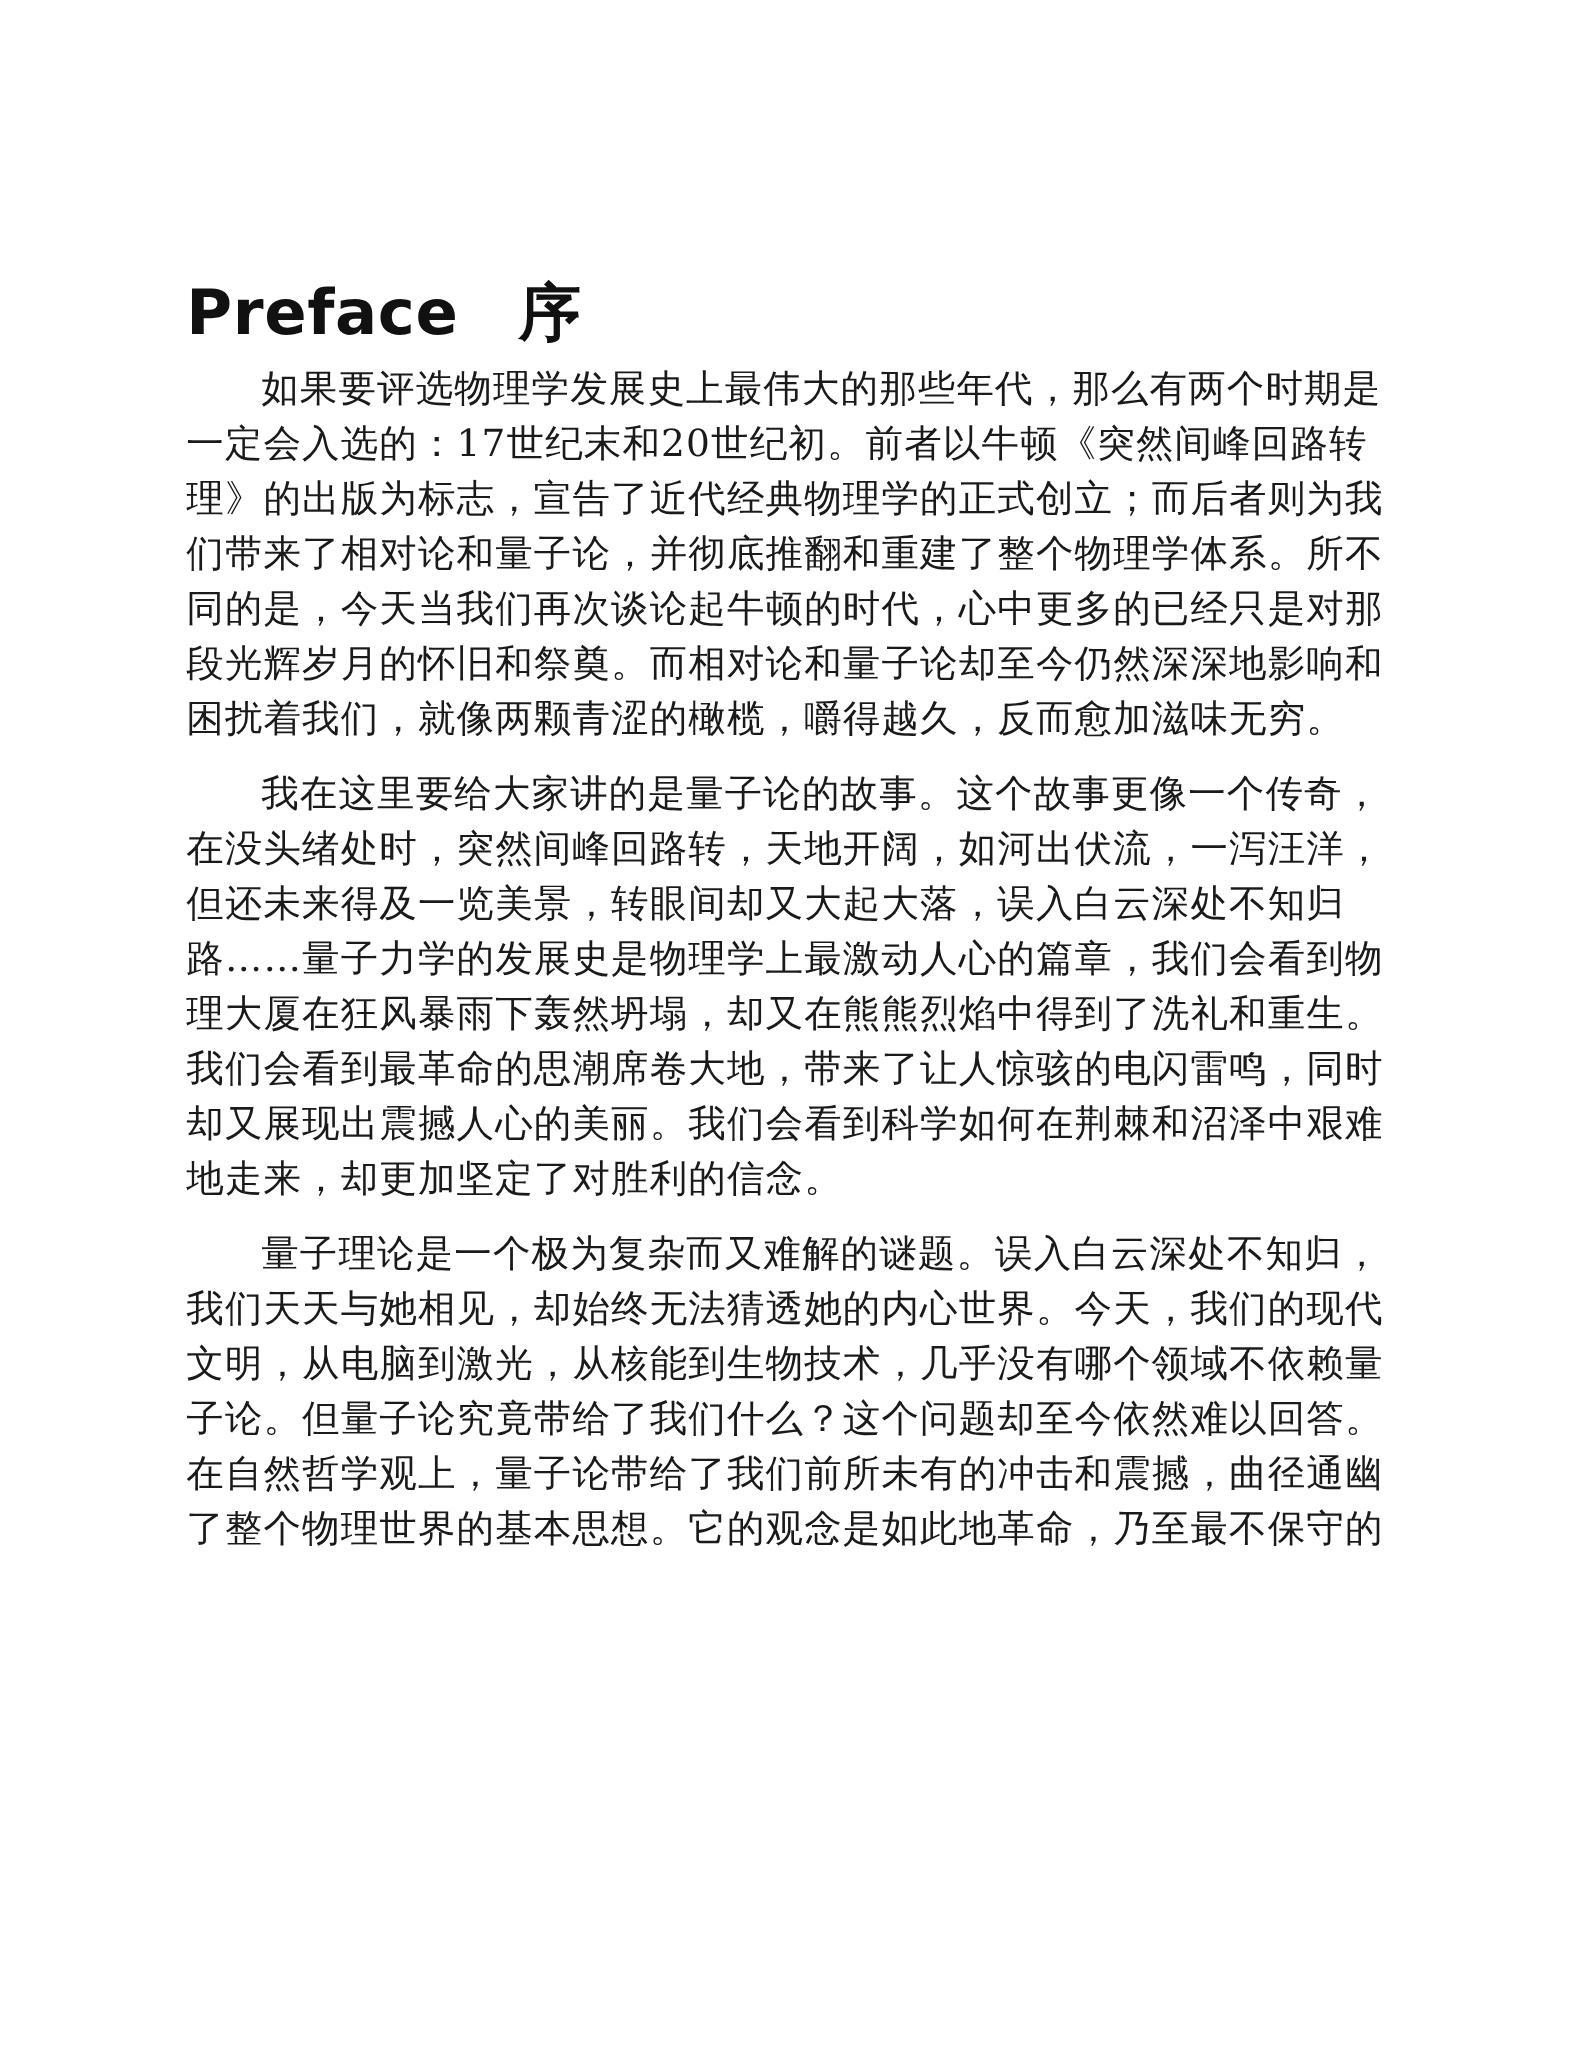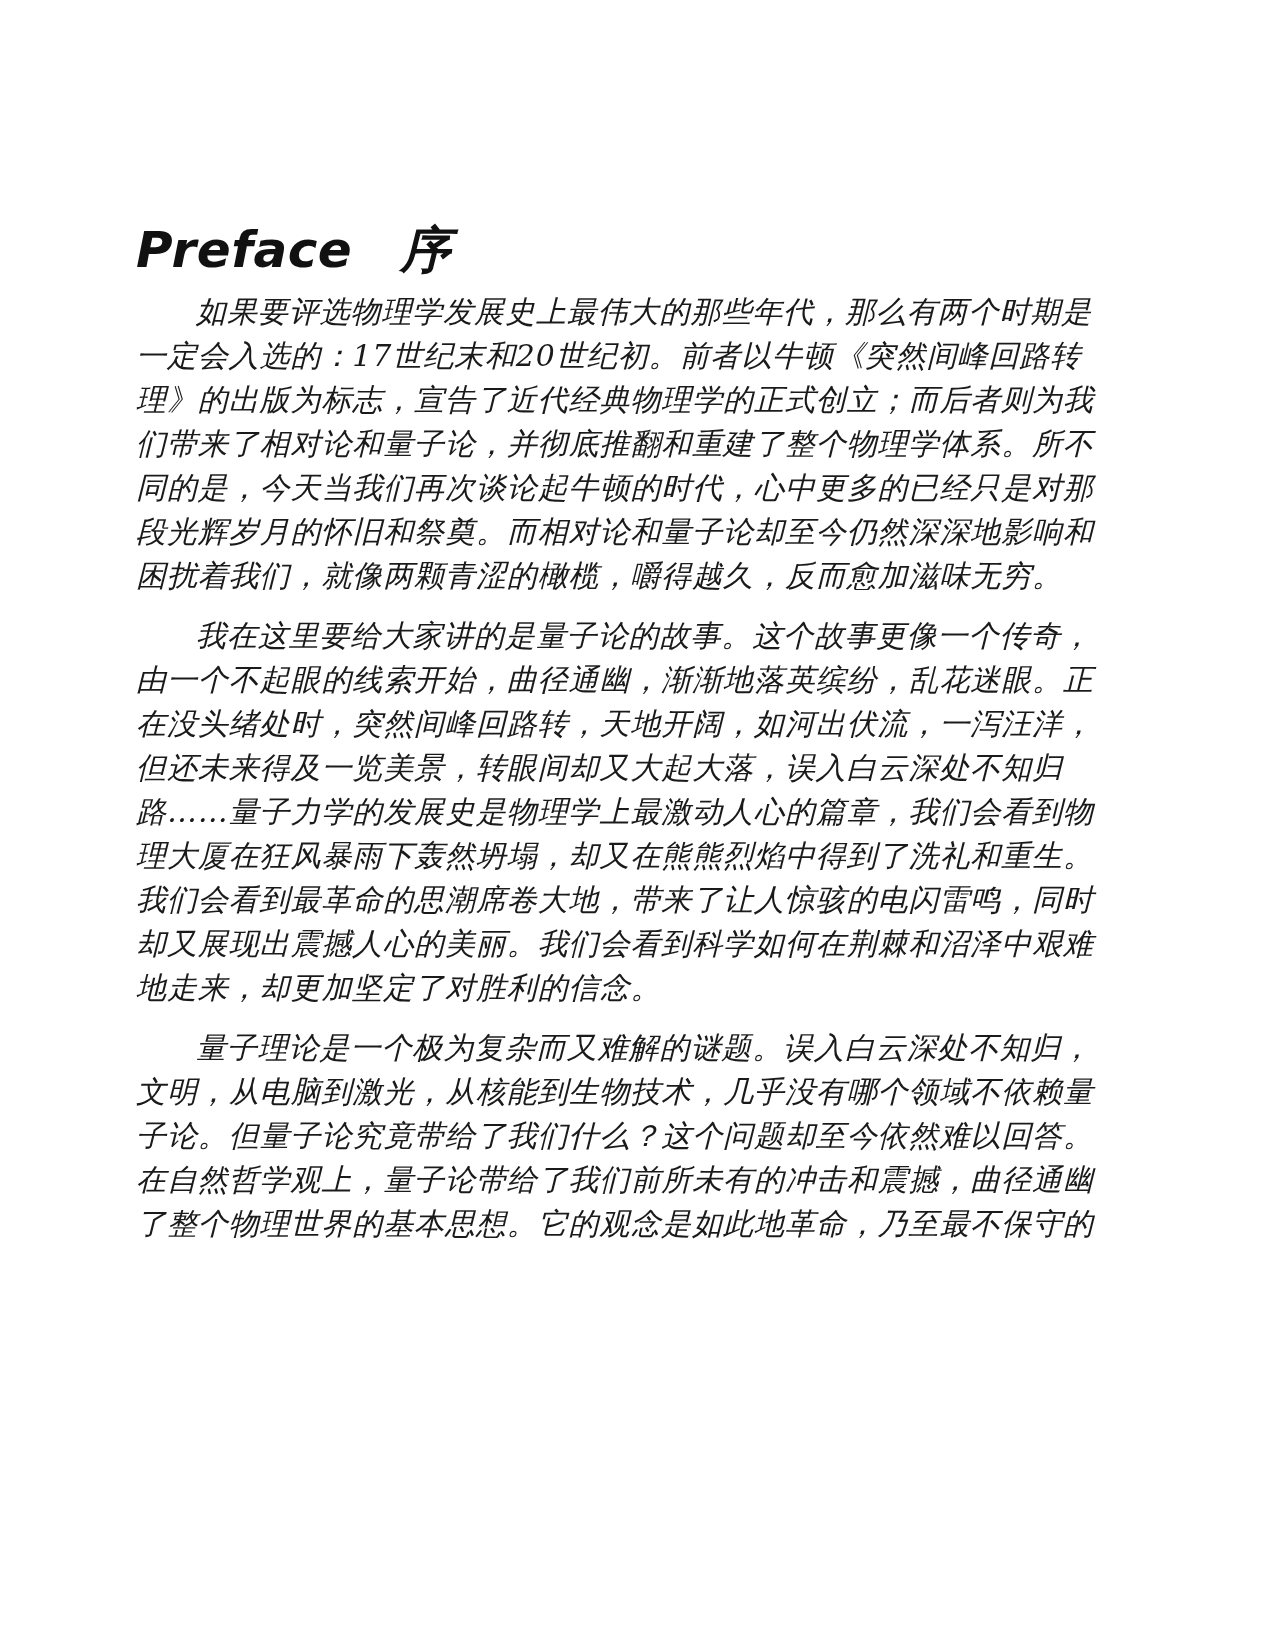--- a/index.html
+++ b/index.html
@@ -8,24 +8,23 @@
       background: #ffffff;
     }
     body {
       width: 1275px;
       height: 1650px;
       position: relative;
       overflow: hidden;
     }
     .page {
       position: absolute;
-      left: 136px;
+      left: 149px;
       top: 218px;
       width: 922px;
-      font-style: italic;
     }
     .title {
       font-family: "DejaVu Sans", "Liberation Sans", sans-serif;
       font-weight: bold;
       font-size: 50px;
       line-height: 64px;
       color: #111111;
       margin: 0 0 8px 0;
       white-space: nowrap;
       letter-spacing: 0.5px;
@@ -60,30 +59,30 @@
     <span class="line">一定会入选的：17世纪末和20世纪初。前者以牛顿《突然间峰回路转</span>
     <span class="line">理》的出版为标志，宣告了近代经典物理学的正式创立；而后者则为我</span>
     <span class="line">们带来了相对论和量子论，并彻底推翻和重建了整个物理学体系。所不</span>
     <span class="line">同的是，今天当我们再次谈论起牛顿的时代，心中更多的已经只是对那</span>
     <span class="line">段光辉岁月的怀旧和祭奠。而相对论和量子论却至今仍然深深地影响和</span>
     <span class="line">困扰着我们，就像两颗青涩的橄榄，嚼得越久，反而愈加滋味无穷。</span>
   </p>
 
   <p class="para">
     <span class="line indent">我在这里要给大家讲的是量子论的故事。这个故事更像一个传奇，</span>
-    <span class="line">由一个不起眼的线索开始，曲径通幽，渐渐地落英缤纷，乱花迷眼。正</span>
     <span class="line">在没头绪处时，突然间峰回路转，天地开阔，如河出伏流，一泻汪洋，</span>
     <span class="line">但还未来得及一览美景，转眼间却又大起大落，误入白云深处不知归</span>
     <span class="line">路……量子力学的发展史是物理学上最激动人心的篇章，我们会看到物</span>
     <span class="line">理大厦在狂风暴雨下轰然坍塌，却又在熊熊烈焰中得到了洗礼和重生。</span>
     <span class="line">我们会看到最革命的思潮席卷大地，带来了让人惊骇的电闪雷鸣，同时</span>
     <span class="line">却又展现出震撼人心的美丽。我们会看到科学如何在荆棘和沼泽中艰难</span>
     <span class="line">地走来，却更加坚定了对胜利的信念。</span>
   </p>
 
   <p class="para">
     <span class="line indent">量子理论是一个极为复杂而又难解的谜题。误入白云深处不知归，</span>
+    <span class="line">我们天天与她相见，却始终无法猜透她的内心世界。今天，我们的现代</span>
     <span class="line">文明，从电脑到激光，从核能到生物技术，几乎没有哪个领域不依赖量</span>
     <span class="line">子论。但量子论究竟带给了我们什么？这个问题却至今依然难以回答。</span>
     <span class="line">在自然哲学观上，量子论带给了我们前所未有的冲击和震撼，曲径通幽</span>
     <span class="line">了整个物理世界的基本思想。它的观念是如此地革命，乃至最不保守的</span>
   </p>
 </div>
 
 </body></html>

